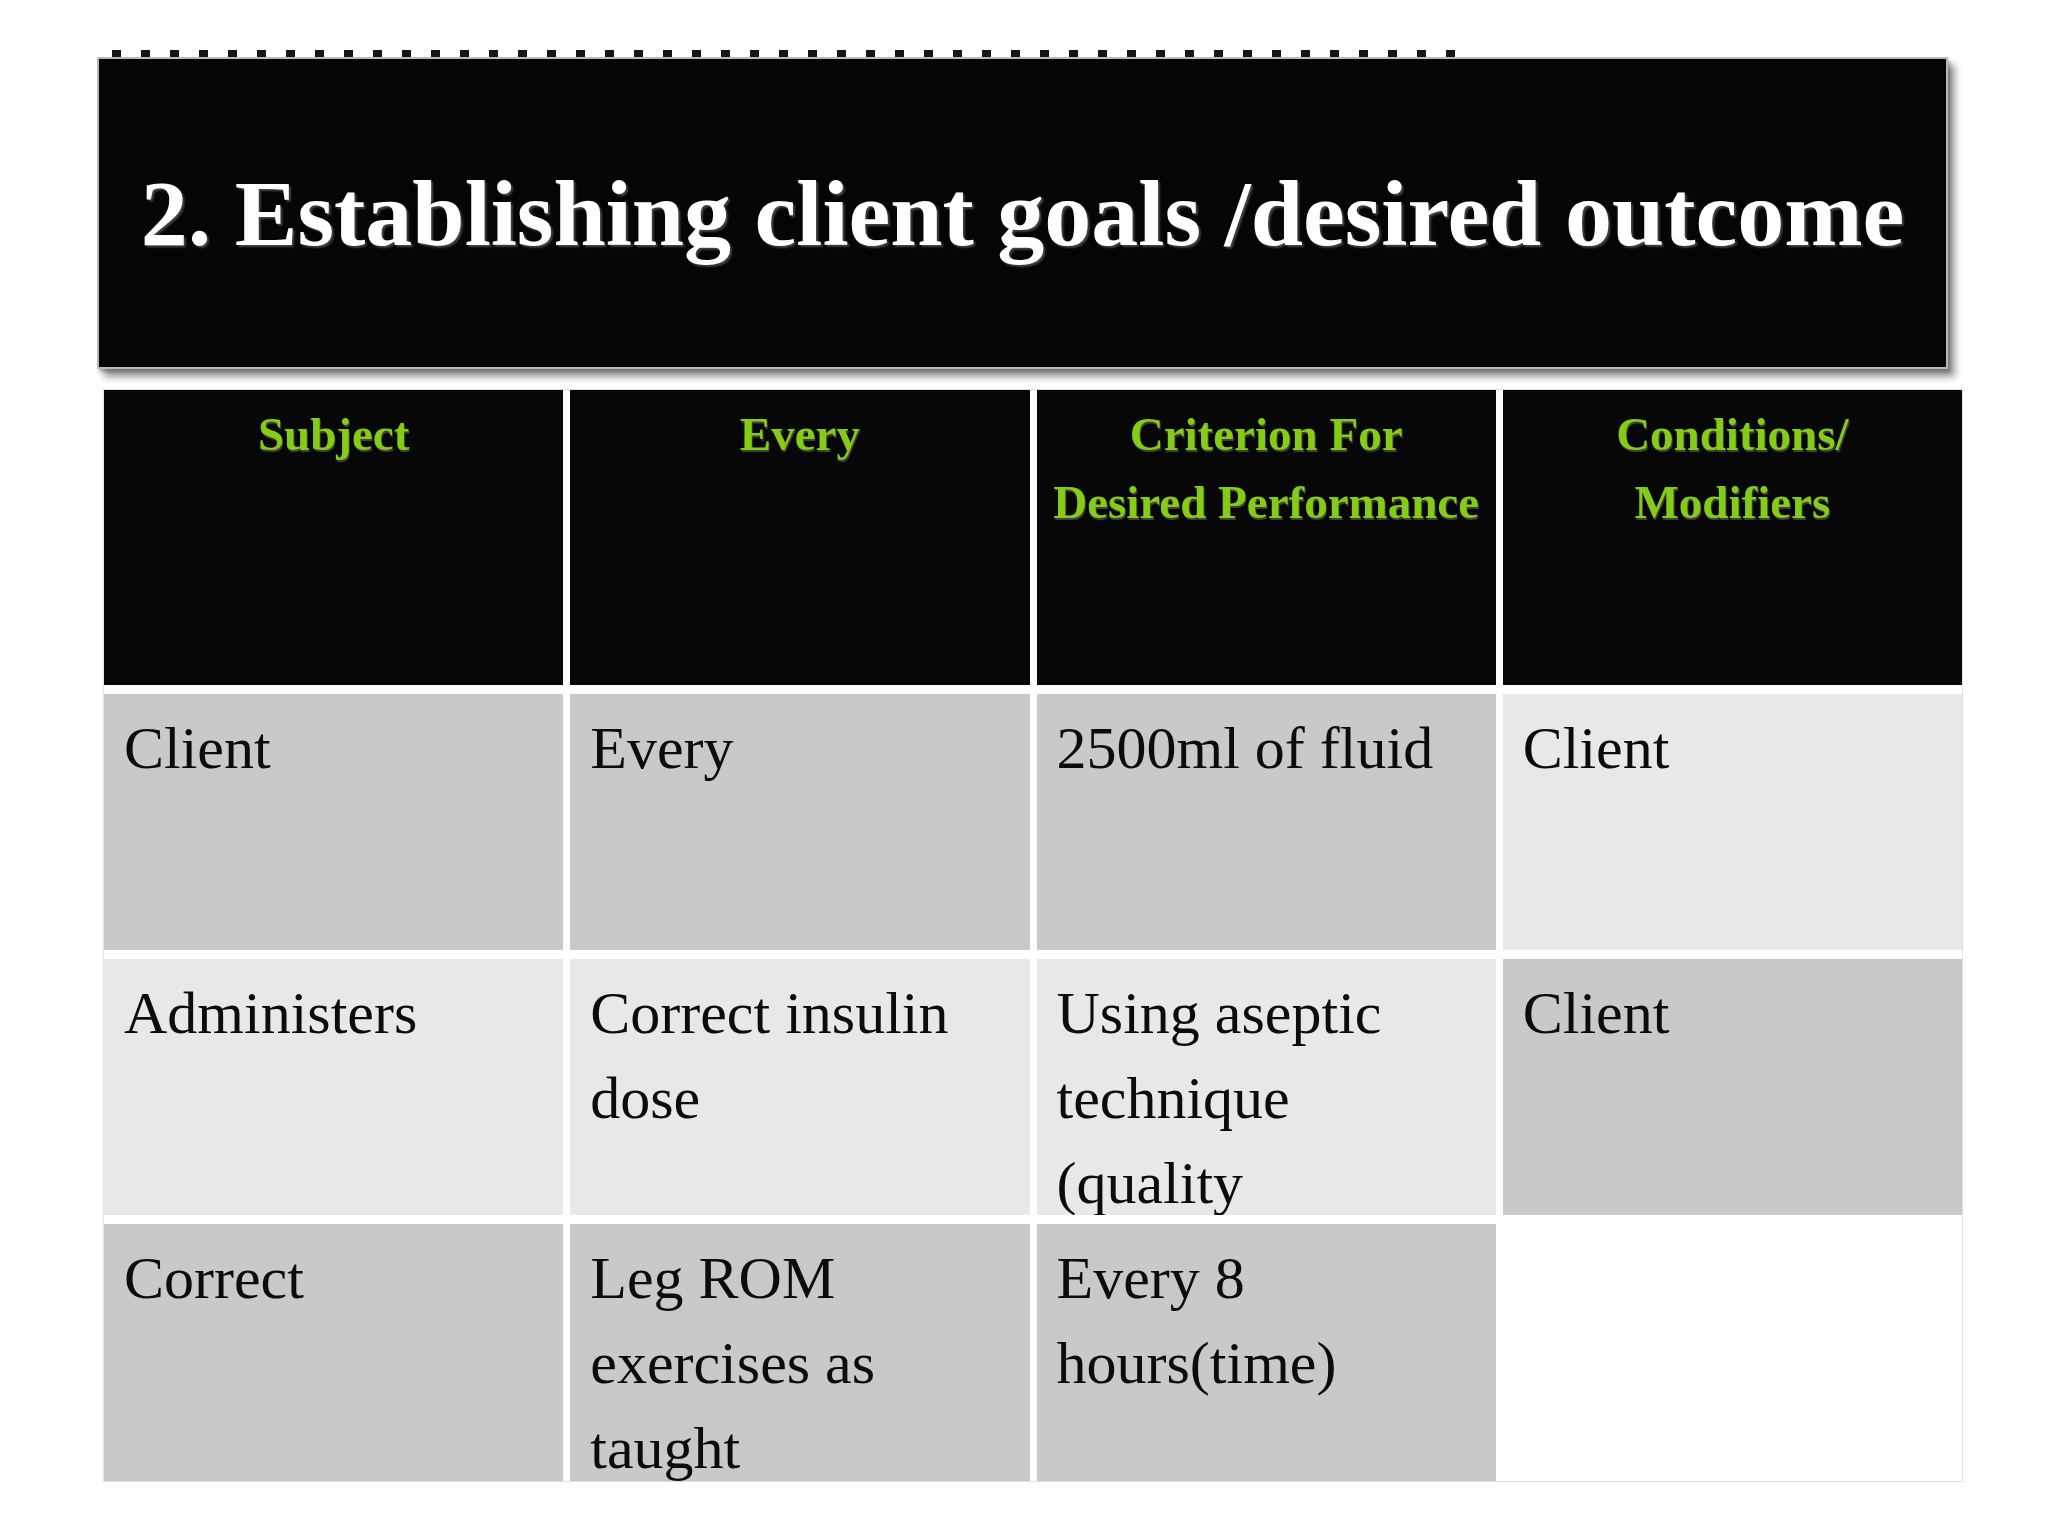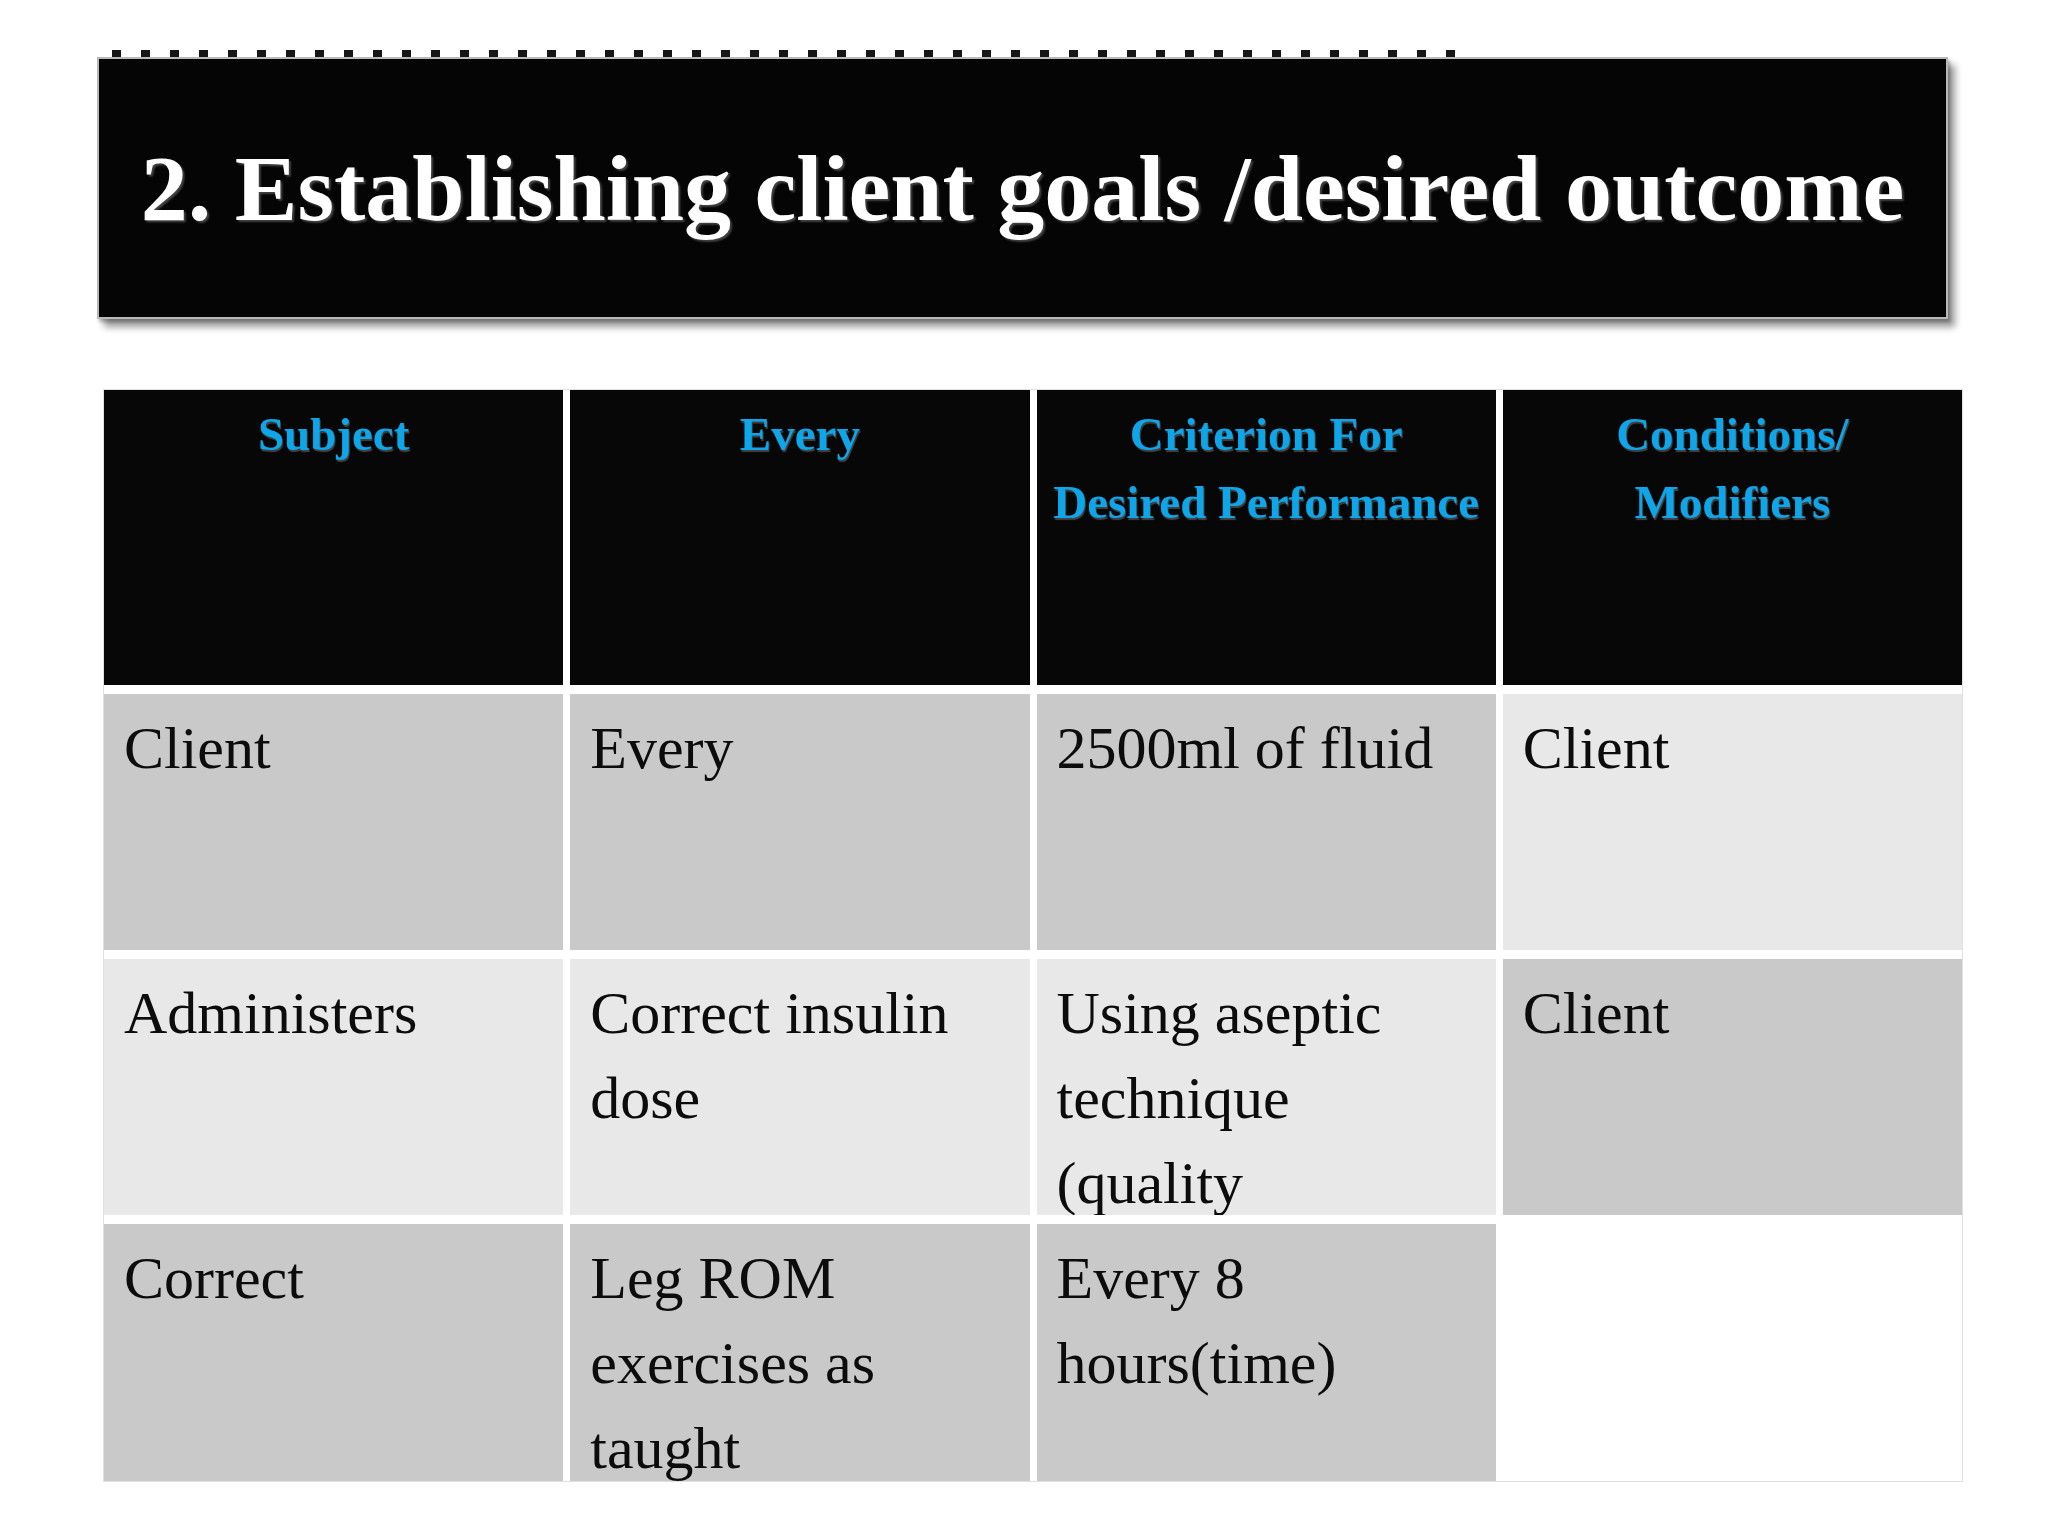--- a/index.html
+++ b/index.html
@@ -24,21 +24,21 @@
     height: 7px;
     background: repeating-linear-gradient(90deg, #161616 0 9px, transparent 9px 29px);
   }
 
   
   .title-box {
     position: absolute;
     left: 97px;
     top: 57px;
     width: 1851px;
-    height: 262px;
+    height: 312px;
     background: #ffffff;
     border: 2px solid #b9b9b9;
     box-sizing: border-box;
     box-shadow: 7px 8px 7px rgba(0,0,0,0.40), 2px 3px 3px rgba(0,0,0,0.25);
   }
   .title-inner {
     width: 100%;
     height: 100%;
     background: #050505;
     display: flex;
@@ -69,21 +69,21 @@
     row-gap: 9px;
     background: #ffffff;
     outline: 1px solid #e0e0e0;
   }
   .cell {
     box-sizing: border-box;
     overflow: hidden;
   }
   .cell.head {
     background: #070707;
-    color: #0ea5e9;
+    color: #84cc16;
     font-weight: bold;
     font-size: 47px;
     line-height: 1.45;
     text-align: center;
     padding: 10px 14px 0 14px;
     text-shadow: 1px 2px 1px rgba(130,130,130,0.5);
   }
   .cell.body {
     color: #0c0c0c;
     font-size: 60px;

